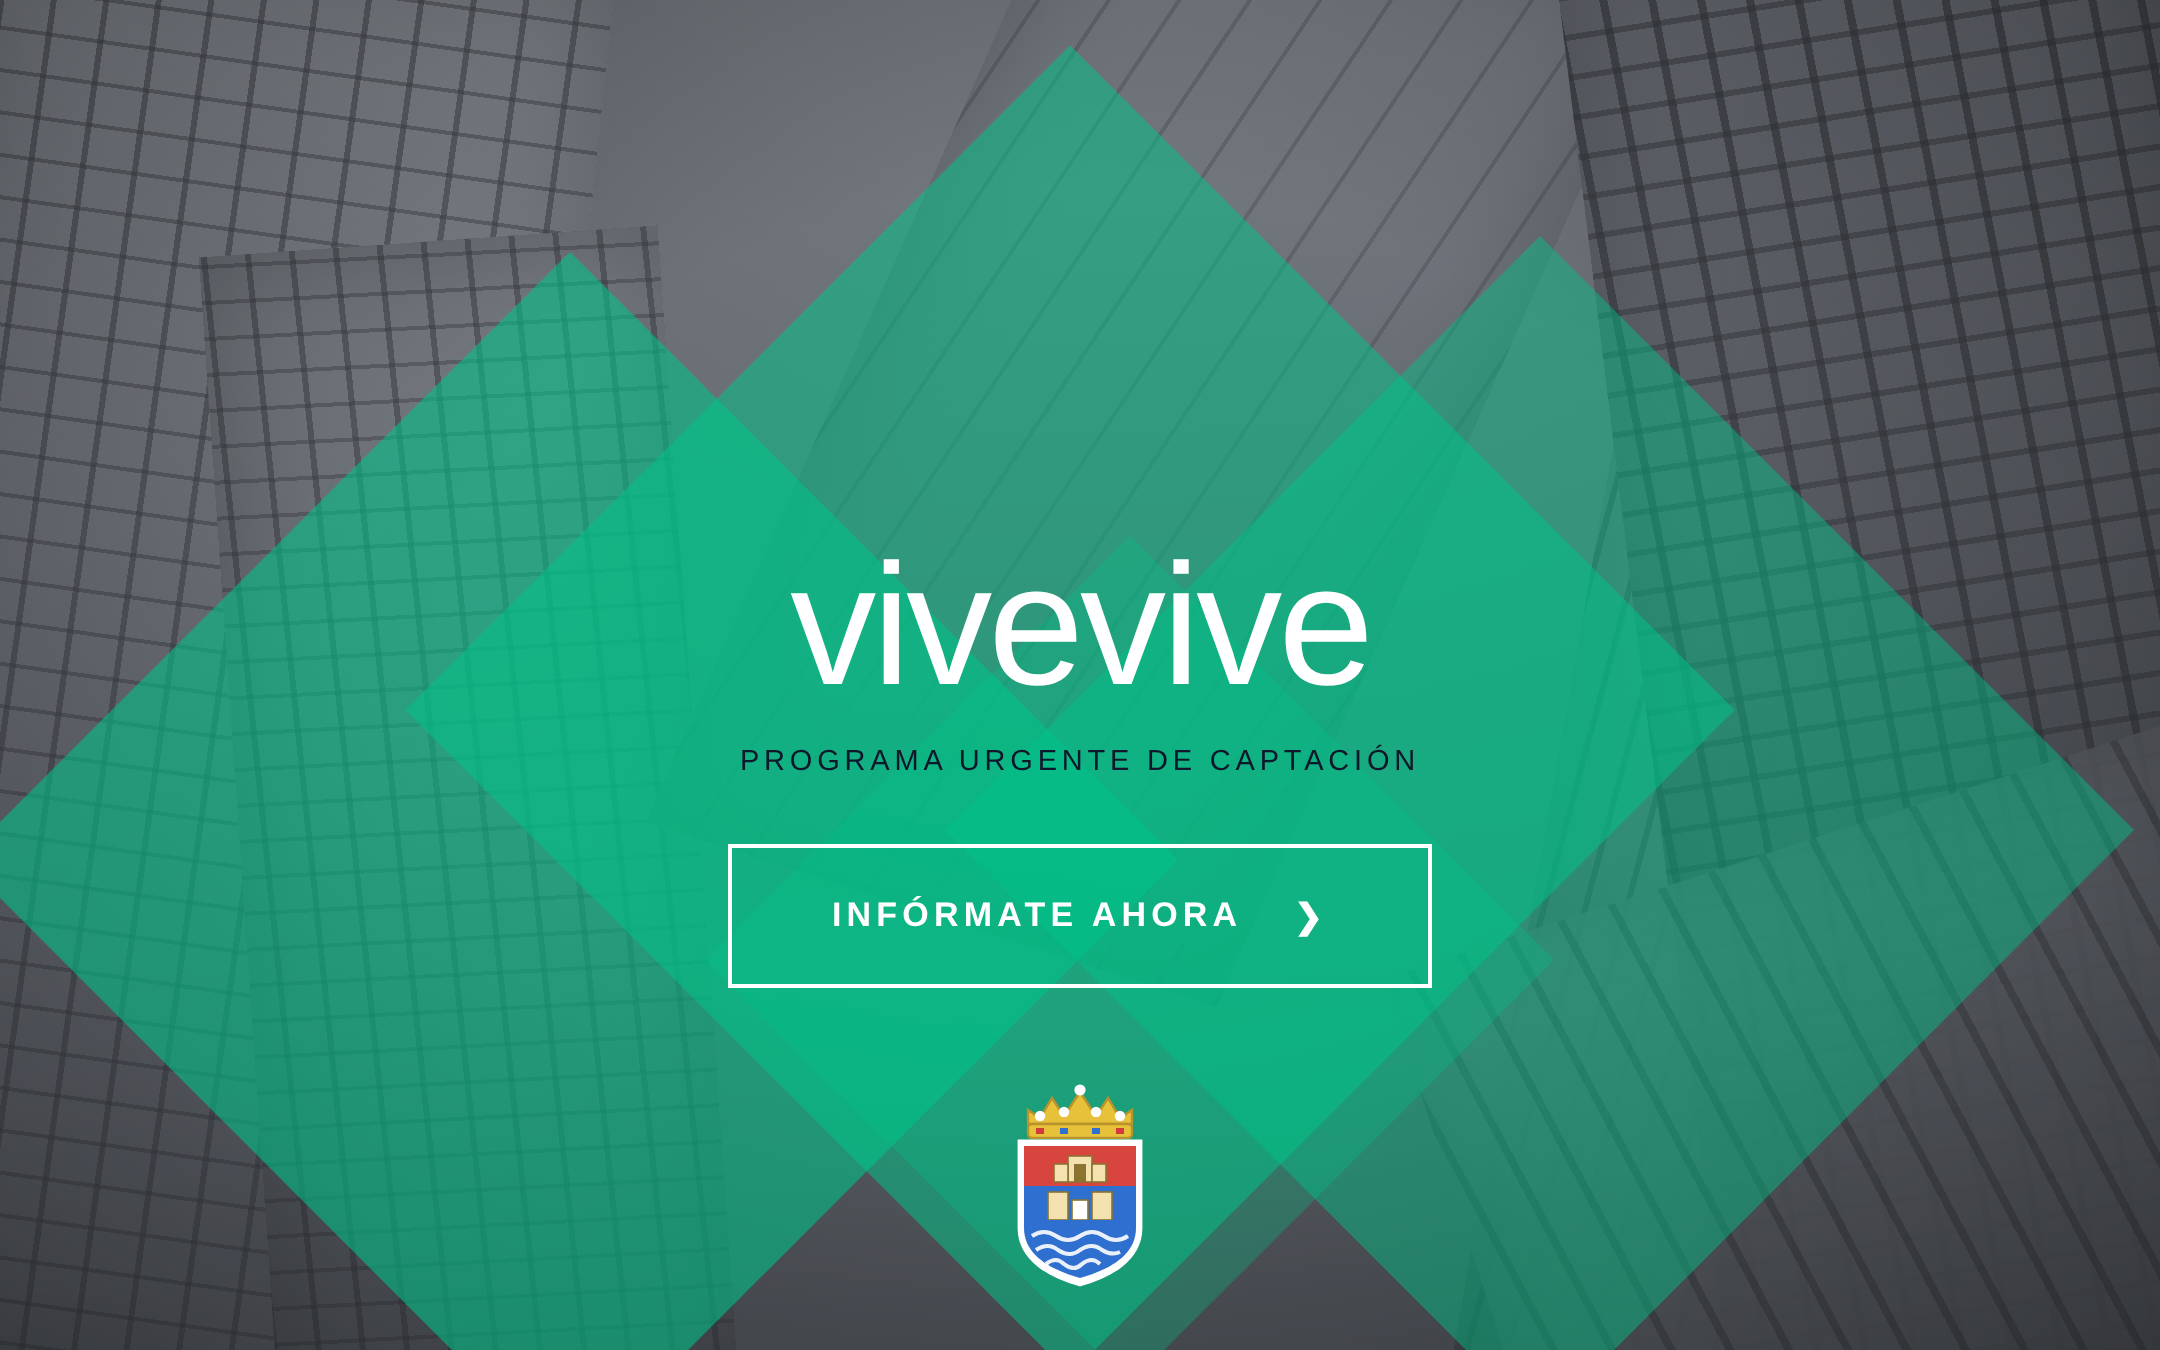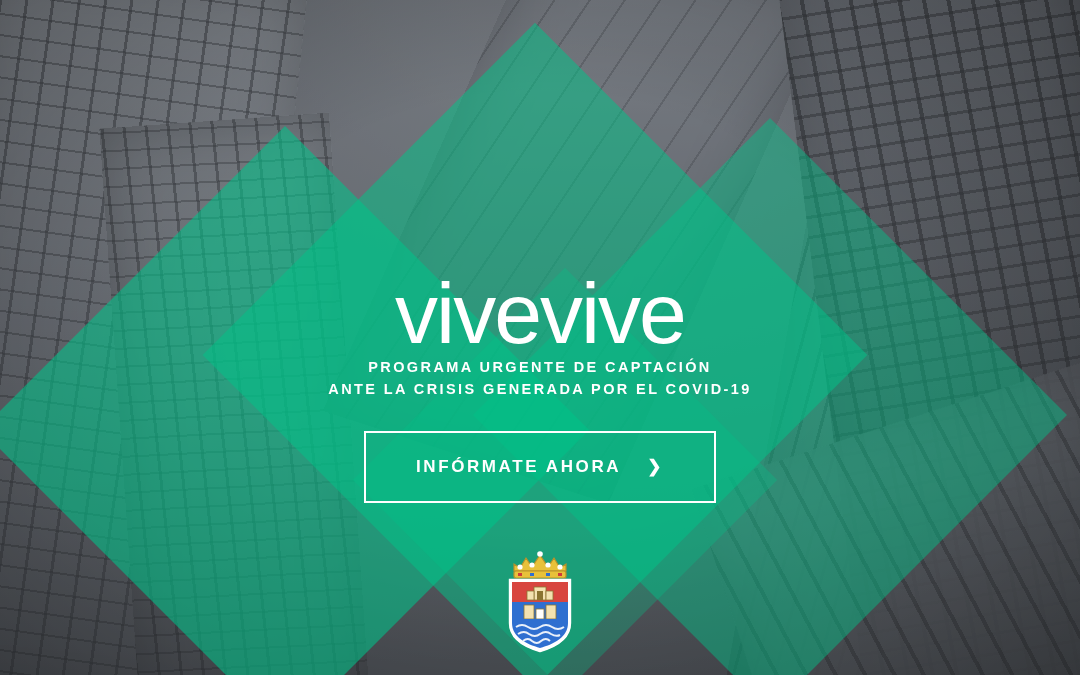--- a/index.html
+++ b/index.html
@@ -144,24 +144,25 @@
     white-space: nowrap;
     margin: 0;
   }
   .wordmark .w-plan {
     font-weight: 300;
   }
   .wordmark .w-vive {
     font-weight: 400;
   }
   .tagline {
+    margin-top: 14px;
     text-align: center;
-    color: #ffffff;
+    color: #0f172a;
     font-size: 14.5px;
-    font-weight: 700;
+    font-weight: 400;
     letter-spacing: 2.4px;
     line-height: 1.55;
     text-transform: uppercase;
   }
   .cta {
     margin-top: 30px;
     display: inline-flex;
     align-items: center;
     justify-content: center;
     gap: 26px;
@@ -220,21 +221,20 @@
   <div class="diamond d4"></div>
 
   <div class="content">
 
     <div class="wordmark">
       <span class="w-plan">vive</span><span class="w-vive">vive</span>
     </div>
 
     <div class="tagline">
       <div>PROGRAMA URGENTE DE CAPTACIÓN</div>
-      <div>ANTE LA CRISIS GENERADA POR EL COVID-19</div>
     </div>
 
     <button class="cta">
       <span>INFÓRMATE AHORA</span>
       <span class="chev">❯</span>
     </button>
 
     <div class="crest">
       <span class="sr-only">Escudo institucional</span>
       <svg viewBox="0 0 92 106" width="92" height="106" aria-hidden="true">

